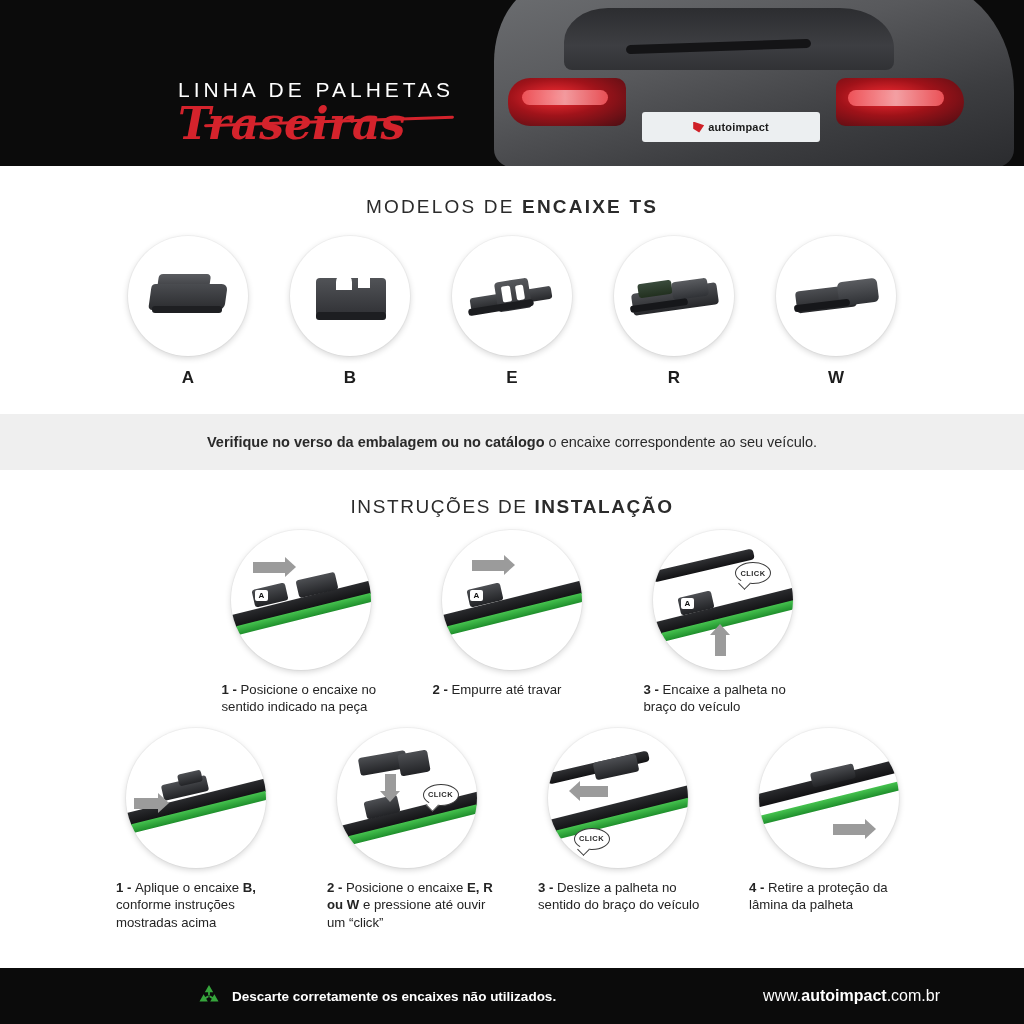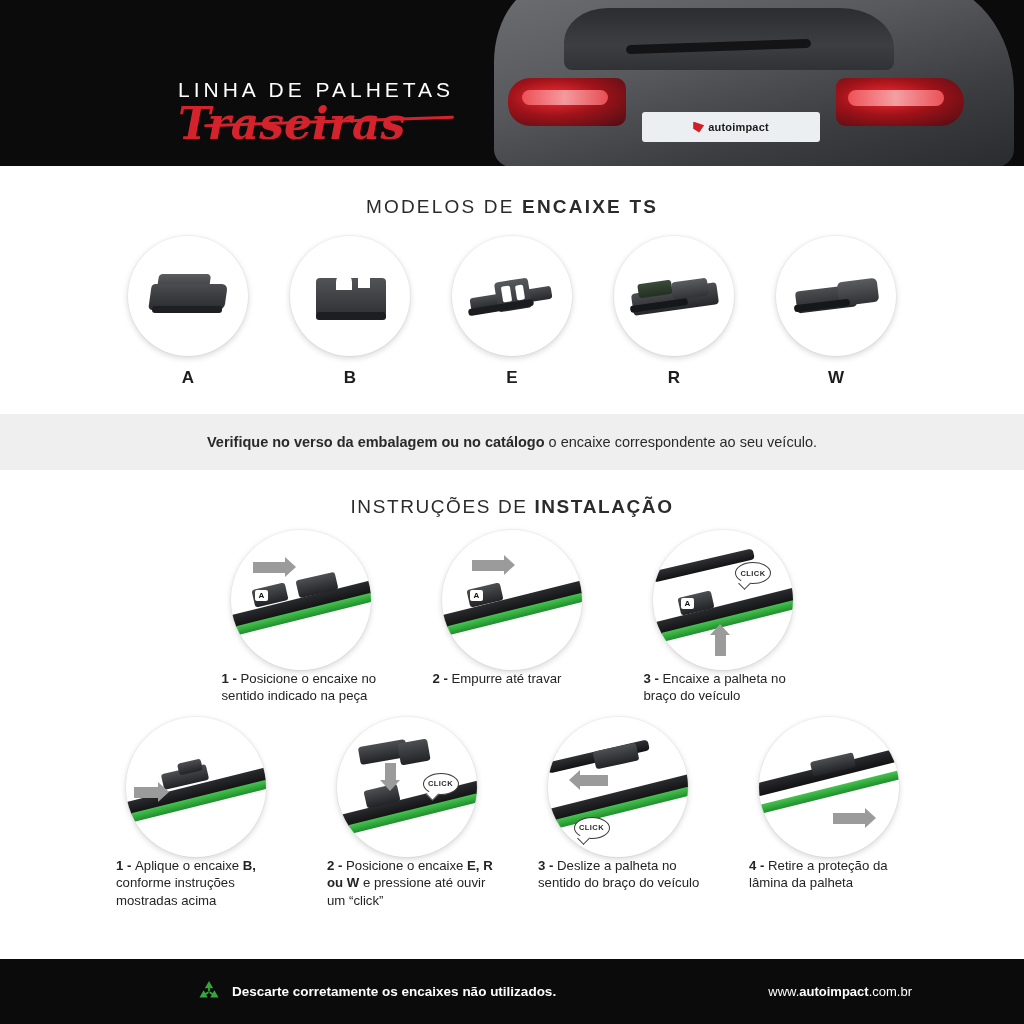--- a/index.html
+++ b/index.html
@@ -195,21 +195,21 @@
 
   .steps-row {
     display:flex; justify-content:center; gap: 36px;
     margin-top: 12px;
   }
   .step { width: 175px; }
   .step .circle {
     width: 140px; height: 140px;
   }
   .step-text {
-    margin-top: 0; font-size: 13.2px; line-height: 1.32; color:#242424;
+    margin-top: 11px; font-size: 13.2px; line-height: 1.32; color:#242424;
     text-align: left; padding-left: 8px;
   }
   .step-text b { font-weight:700; }
 
   
   .blade {
     position:absolute; left:-6px; top:62px; width:160px; height:13px;
     background: linear-gradient(180deg,#2a2b2e,#121214);
     border-radius: 3px; transform: rotate(-14deg);
   }
@@ -269,35 +269,35 @@
   }
   .click-badge::after {
     content:""; position:absolute; left:4px; bottom:-5px;
     width:8px; height:8px; background:#fff;
     border-left:1.4px solid #3a3a3a; border-bottom:1.4px solid #3a3a3a;
     transform: rotate(-45deg);
   }
 
   
   .footer {
-    position:absolute; left:0; bottom:0; width:1024px; height:65px;
+    position:absolute; left:0; bottom:0; width:1024px; height:56px;
     background:#0b0b0b;
     display:flex; align-items:center;
   }
   .footer-left {
     display:flex; align-items:center; margin-left: 196px;
   }
   .recycle {
     width: 26px; height: 26px; margin-right: 10px; position:relative;
   }
   .recycle svg { display:block; }
   .footer-text { color:#fff; font-size: 13.5px; }
   .footer-text b { font-weight:700; }
   .footer-right {
-    margin-left: auto; margin-right: 112px; color:#fff; font-size: 13px;
+    margin-left: auto; margin-right: 84px; color:#fff; font-size: 16px;
   }
   .footer-right b { font-weight:700; }
 </style>
 </head>
 <body>
 
 <div class="page">
 
   <div class="header">
     <div class="header-car">

